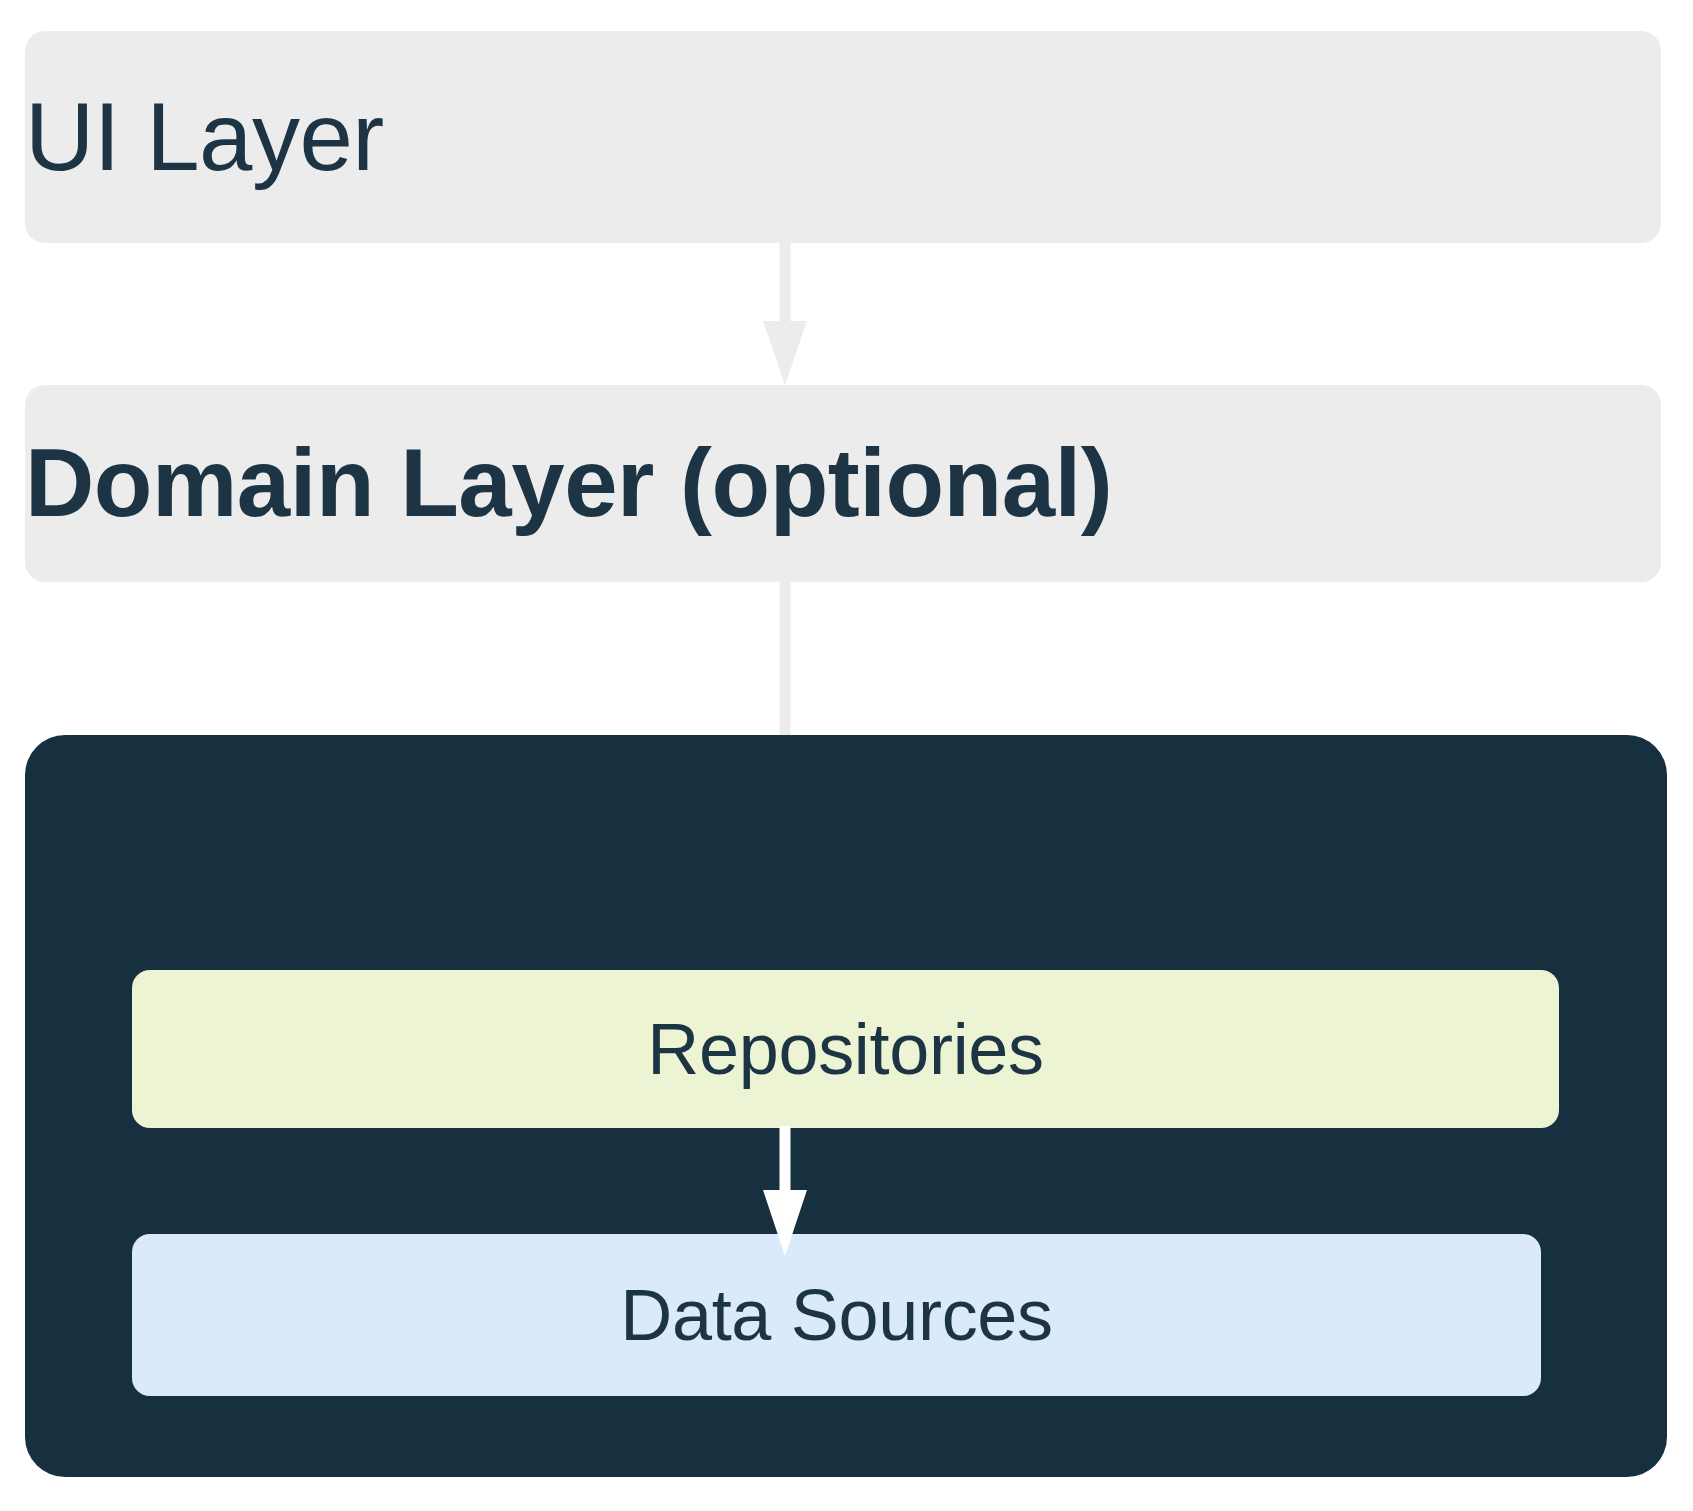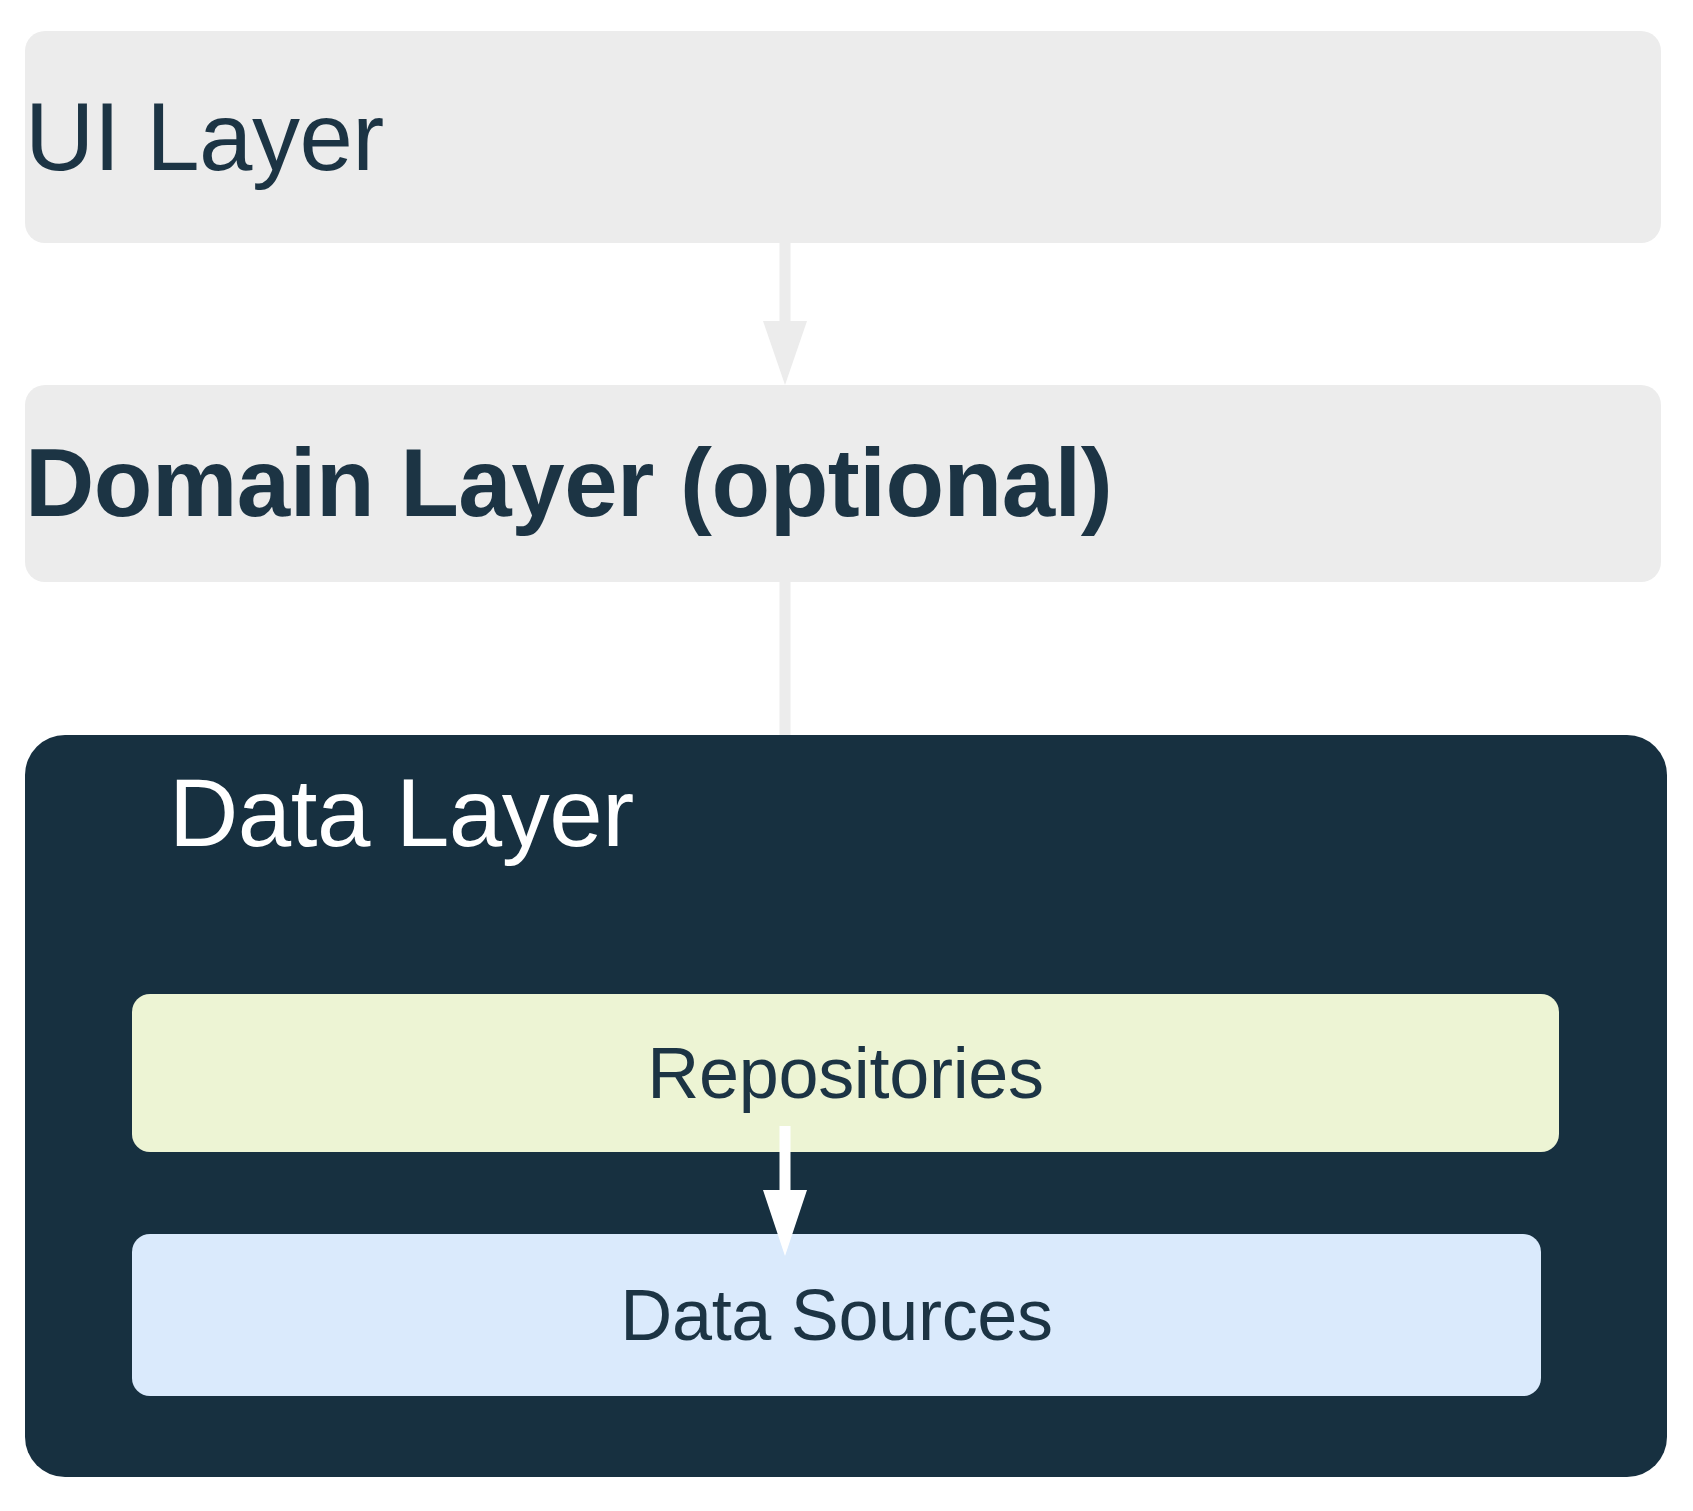--- a/index.html
+++ b/index.html
@@ -96,21 +96,20 @@
     justify-content: center;
     text-align: center;
     border-radius: 18px;
   }
   .repositories-box {
     left: 107px;
     top: 235px;
     width: 1427px;
     height: 158px;
     background: #edf4d4;
-    margin-top: 24px;
   }
   .datasources-box {
     left: 107px;
     top: 499px;
     width: 1409px;
     height: 162px;
     background: #daeafc;
   }
   .inner-box .label {
     color: #1c3444;
@@ -151,21 +150,20 @@
 
   <div class="arrow arrow-domain-to-repo">
     <svg width="60" height="396" viewBox="0 0 60 396" xmlns="http://www.w3.org/2000/svg">
       <rect x="24.5" y="0" width="11" height="157" fill="#ececec"></rect>
       <rect x="24.5" y="157" width="11" height="173" fill="#ffffff"></rect>
       <polygon points="8,326 52,326 30,394" fill="#ffffff"></polygon>
     </svg>
   </div>
 
   <div class="data-layer">
-    <div class="data-layer-title">Data Layer</div>
 
     <div class="inner-box repositories-box">
       <span class="label">Repositories</span>
     </div>
 
     <div class="inner-box datasources-box">
       <span class="label">Data Sources</span>
     </div>
   </div>
 

